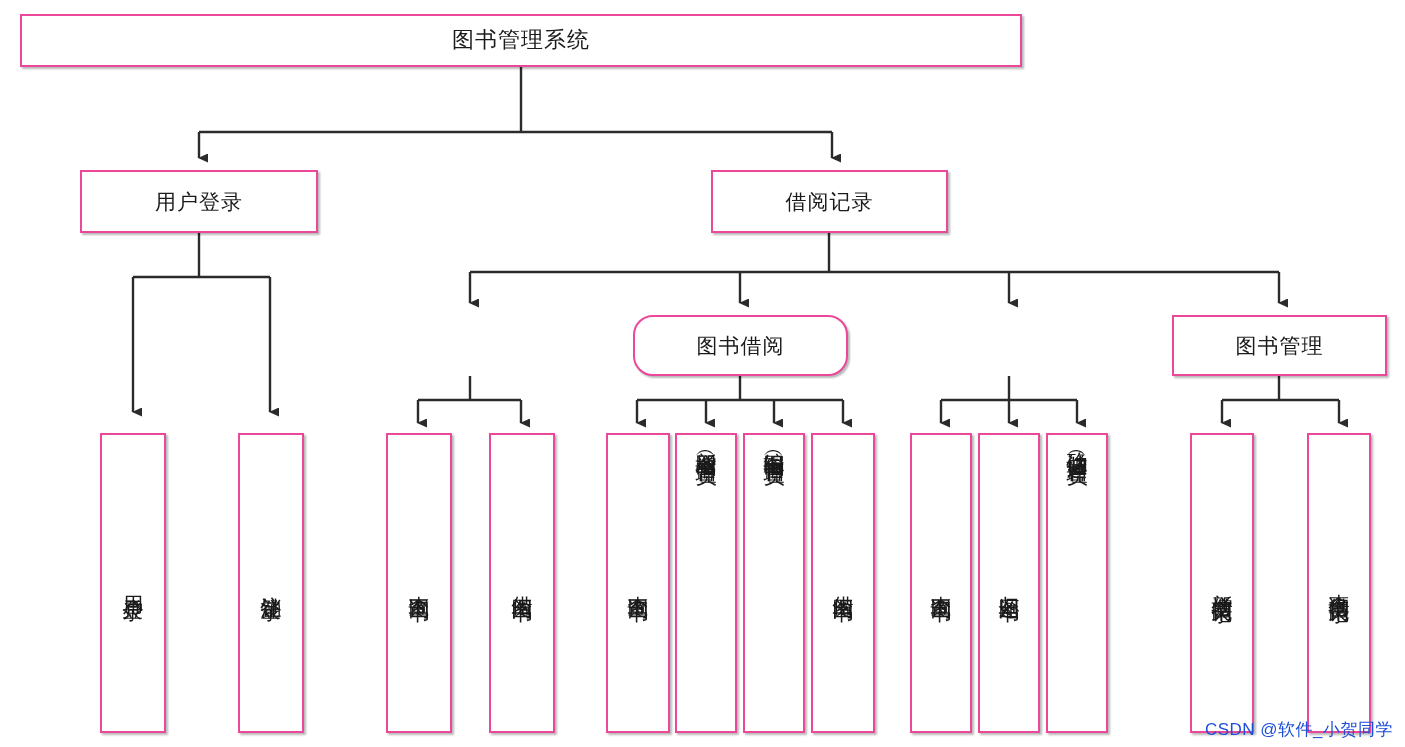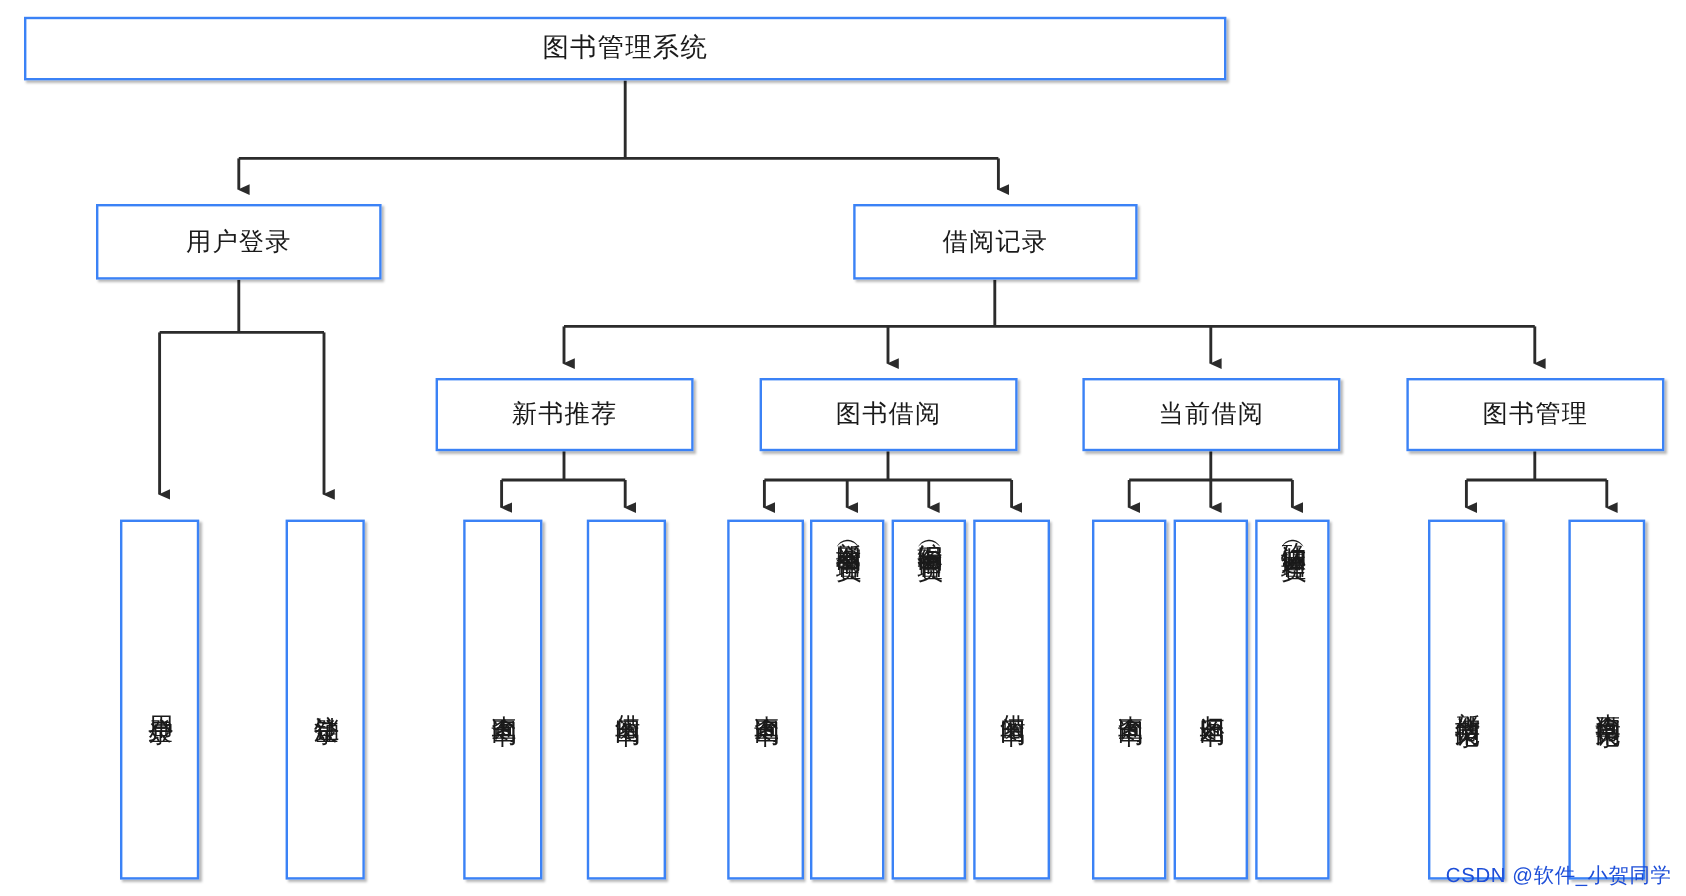--- a/index.html
+++ b/index.html
@@ -23,21 +23,21 @@
     left: 0;
     top: 0;
     width: 1405px;
     height: 747px;
     pointer-events: none;
   }
   .node {
     position: absolute;
     box-sizing: border-box;
     background: #ffffff;
-    border: 2px solid #3b82f6;
+    border: 2px solid #ec4899;
     box-shadow: 2px 2px 2px rgba(0,0,0,0.28);
     display: flex;
     align-items: center;
     justify-content: center;
     color: #1a1a1a;
   }
   .node .label-h {
     font-size: 21px;
     line-height: 1.2;
     letter-spacing: 1px;
@@ -136,28 +136,22 @@
     <span class="label-h">图书管理系统</span>
   </div>
 
   <div class="node" style="left:80px; top:170px; width:238px; height:63px;">
     <span class="label-h">用户登录</span>
   </div>
   <div class="node" style="left:711px; top:170px; width:237px; height:63px;">
     <span class="label-h">借阅记录</span>
   </div>
 
-  <div class="node" style="left:363px; top:315px; width:215px; height:61px;">
-    <span class="label-h">新书推荐</span>
-  </div>
-  <div class="node" style="left:633px; top:315px; width:215px; height:61px;">
+  <div class="node" style="left:633px; top:315px; width:215px; height:61px;border-radius:20px;">
     <span class="label-h">图书借阅</span>
-  </div>
-  <div class="node" style="left:902px; top:315px; width:215px; height:61px;">
-    <span class="label-h">当前借阅</span>
   </div>
   <div class="node" style="left:1172px; top:315px; width:215px; height:61px;">
     <span class="label-h">图书管理</span>
   </div>
 
   <div class="node leaf center-v" style="left:100px; top:433px; width:66px; height:300px;">
     <span class="label-v">用户登录</span>
   </div>
   <div class="node leaf center-v" style="left:238px; top:433px; width:66px; height:300px;">
     <span class="label-v">注销登录</span>

